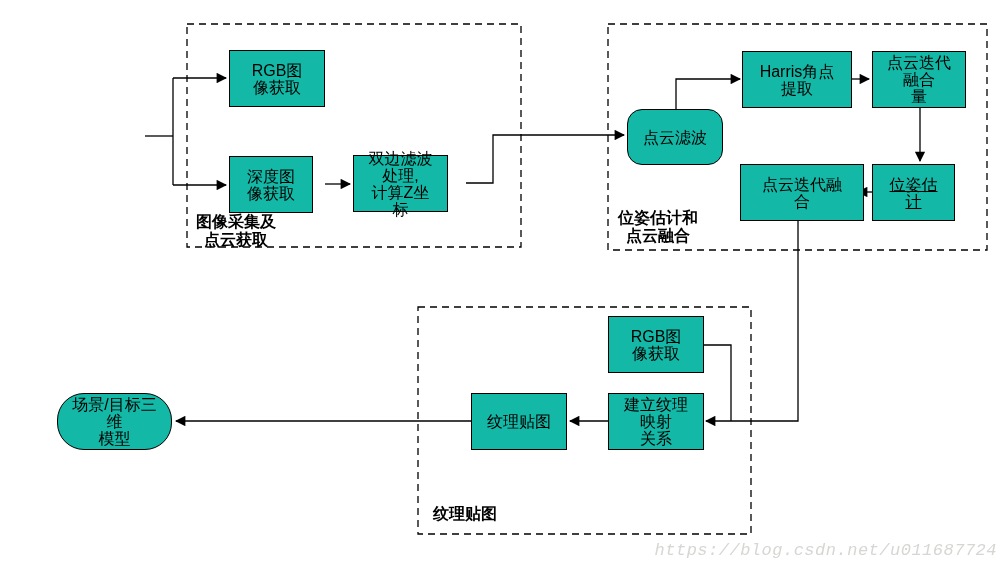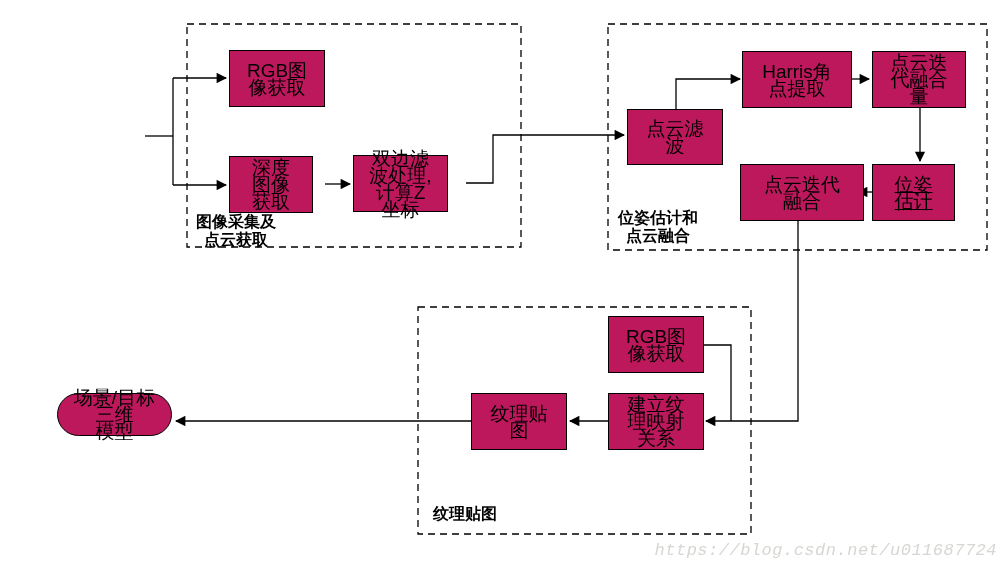--- a/index.html
+++ b/index.html
@@ -8,24 +8,24 @@
     width:1002px;height:568px;
     background:#ffffff;
     font-family:"Liberation Sans","DejaVu Sans",sans-serif;
     overflow:hidden;
   }
   svg.wires{position:absolute;left:0;top:0;width:1002px;height:568px;}
   .node{
     position:absolute;
     box-sizing:border-box;
     border:1px solid #000;
-    background:#be185d;
+    background:#14b8a6;
     display:flex;align-items:center;justify-content:center;
     text-align:center;
-    font-size:19px;line-height:17px;color:#000;
+    font-size:16px;line-height:17px;color:#000;
     white-space:pre-line;
     padding:14px;
   }
   .group-label{
     position:absolute;
     font-size:16px;line-height:18px;font-weight:bold;color:#000;
     text-align:center;white-space:pre-line;
   }
   .watermark{
     position:absolute;
@@ -66,39 +66,39 @@
   </svg>
 
 
   <div class="node" style="left:229px;top:50px;width:96px;height:57px;">RGB图像获取</div>
 
   <div class="node" style="left:229px;top:156px;width:84px;height:57px;">深度图像获取</div>
 
   <div class="node" style="left:353px;top:155px;width:95px;height:57px;">双边滤波处理,
 计算Z坐标</div>
 
-  <div class="node" style="left:627px;top:109px;width:96px;height:56px;">点云滤波</div>
+  <div class="node" style="left:627px;top:109px;width:96px;height:56px;border-radius:15px;">点云滤波</div>
 
   <div class="node" style="left:742px;top:51px;width:110px;height:57px;">Harris角点提取</div>
 
   <div class="node" style="left:872px;top:51px;width:94px;height:57px;">点云迭代融合
 量</div>
 
   <div class="node" style="left:872px;top:164px;width:83px;height:57px;text-decoration:underline;">位姿估计</div>
 
   <div class="node" style="left:740px;top:164px;width:124px;height:57px;">点云迭代融合</div>
 
   <div class="node" style="left:608px;top:316px;width:96px;height:57px;">RGB图像获取</div>
 
   <div class="node" style="left:608px;top:393px;width:96px;height:57px;">建立纹理映射
 关系</div>
 
   <div class="node" style="left:471px;top:393px;width:96px;height:57px;">纹理贴图</div>
 
-  <div class="node" style="left:57px;top:393px;width:115px;height:43px;border-radius:27px;">场景/目标三维
+  <div class="node" style="left:57px;top:393px;width:115px;height:57px;border-radius:27px;">场景/目标三维
 模型</div>
 
   <div class="group-label" style="left:188px;top:213px;width:96px;">图像采集及
 点云获取</div>
 
   <div class="group-label" style="left:610px;top:209px;width:96px;">位姿估计和
 点云融合</div>
 
   <div class="group-label" style="left:425px;top:505px;width:80px;">纹理贴图</div>
 

